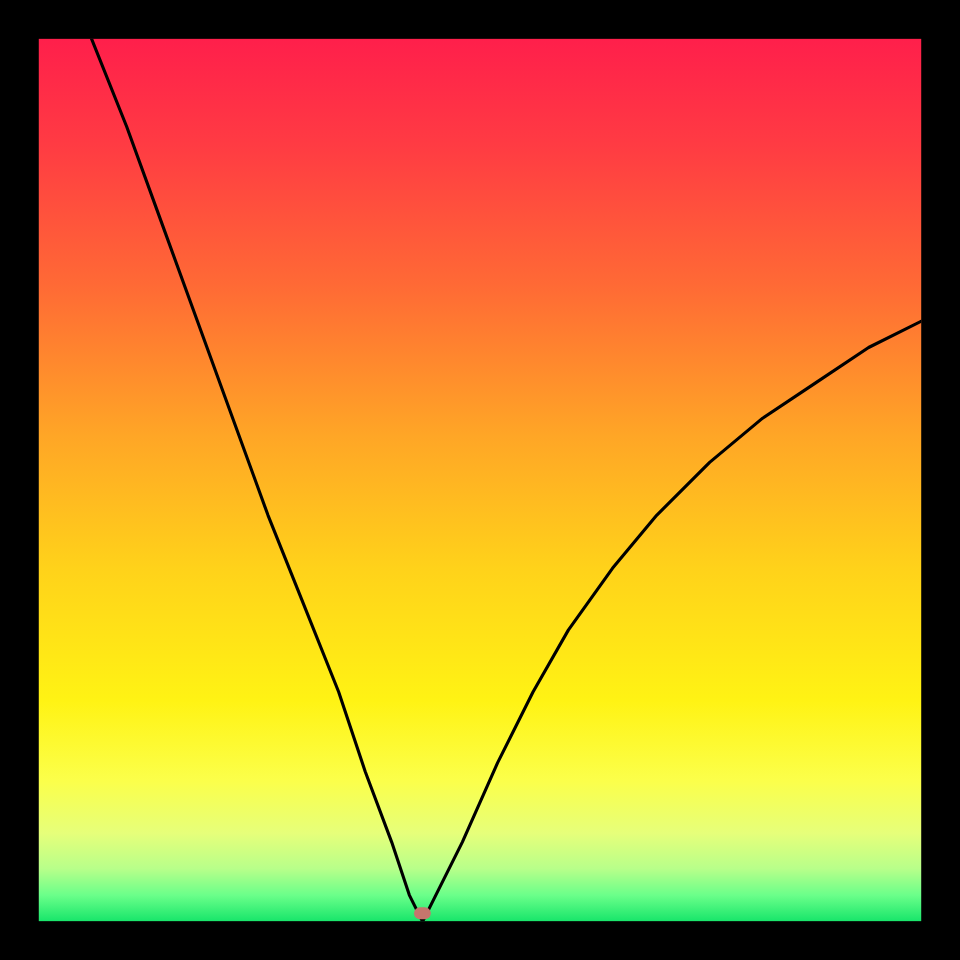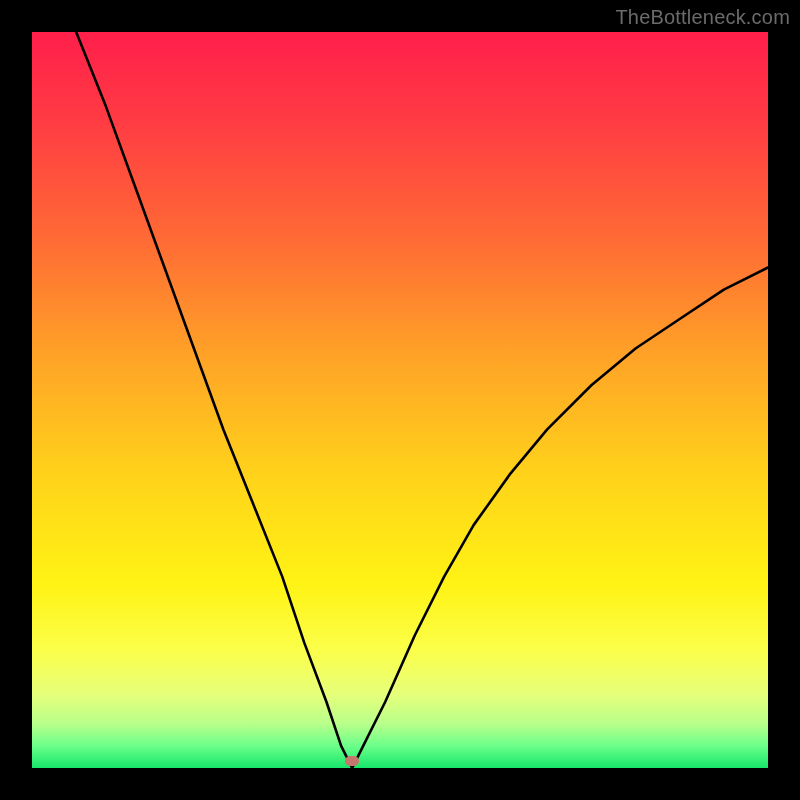--- a/index.html
+++ b/index.html
@@ -83,14 +83,13 @@
       <rect x="0" y="0" width="100" height="100" fill="url(#bg)"></rect>
     </svg>
 
     <svg class="curve" viewBox="0 0 100 100" preserveAspectRatio="none">
       <path id="curve-path" d="M6.00 0.00 L10.00 10.00 L14.00 21.00 L18.00 32.00 L22.00 43.00 L26.00 54.00 L30.00 64.00 L34.00 74.00 L37.00 83.00 L40.00 91.00 L42.00 97.00 L43.50 100.00 L45.00 97.00 L48.00 91.00 L52.00 82.00 L56.00 74.00 L60.00 67.00 L65.00 60.00 L70.00 54.00 L76.00 48.00 L82.00 43.00 L88.00 39.00 L94.00 35.00 L100.00 32.00" fill="none" stroke="#000" stroke-width="0.45" stroke-linejoin="round" stroke-linecap="round" vector-effect="non-scaling-stroke" style="stroke-width:2.6px"></path>
     </svg>
 
     <div class="marker" id="marker" style="left: 43.5%; top: 99%; background: rgb(197, 118, 109);"></div>
   </div>
 
-  <div class="watermark">TheBottleneck.com</div>
 </div>
 
 </body></html>

